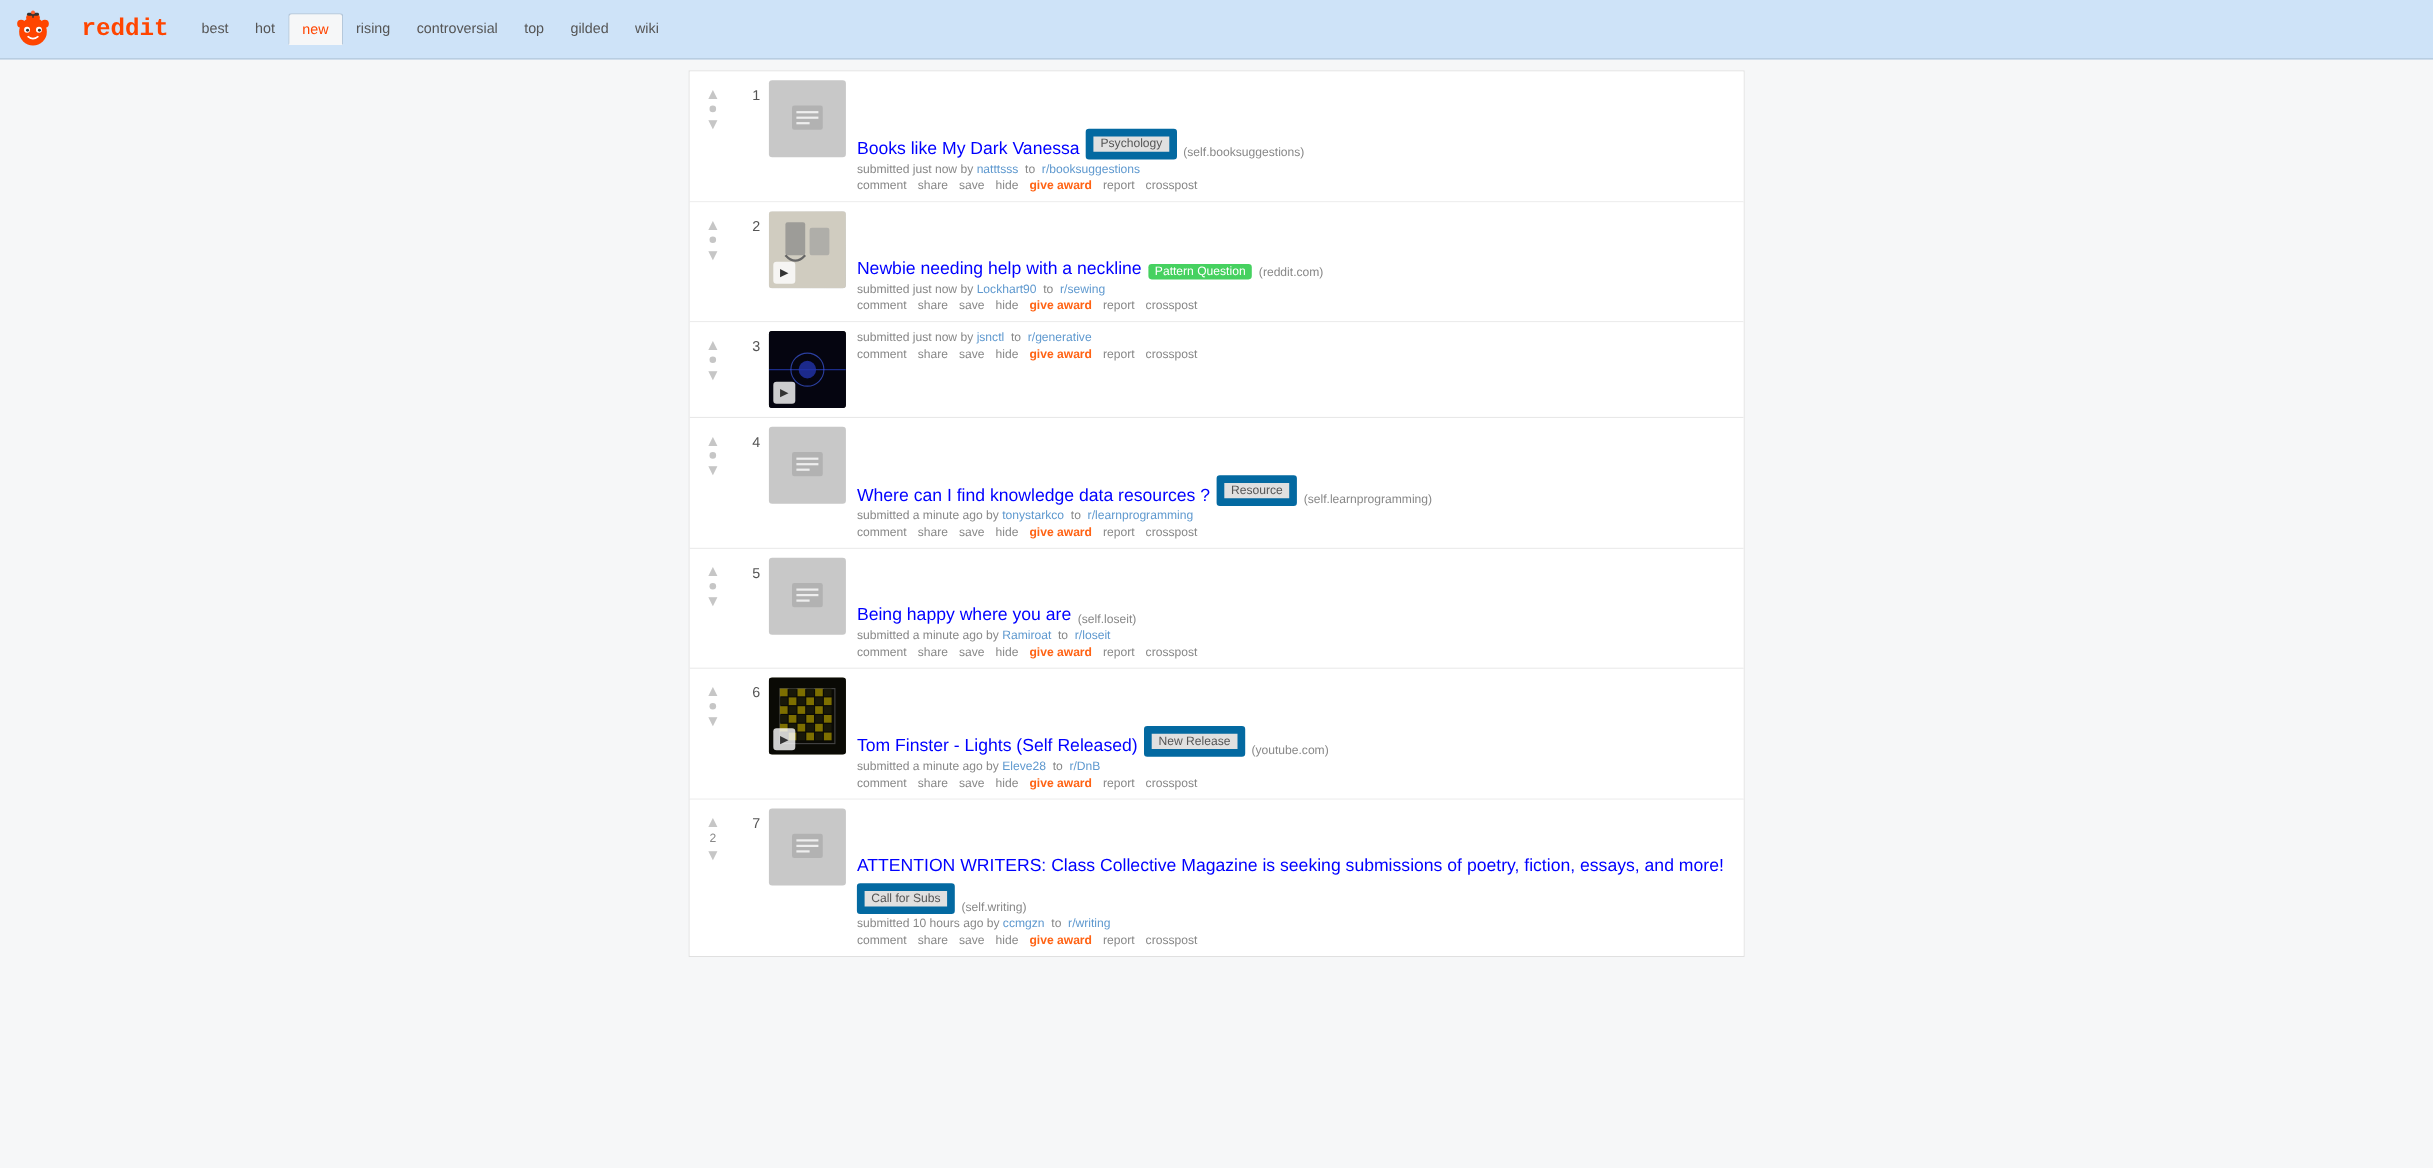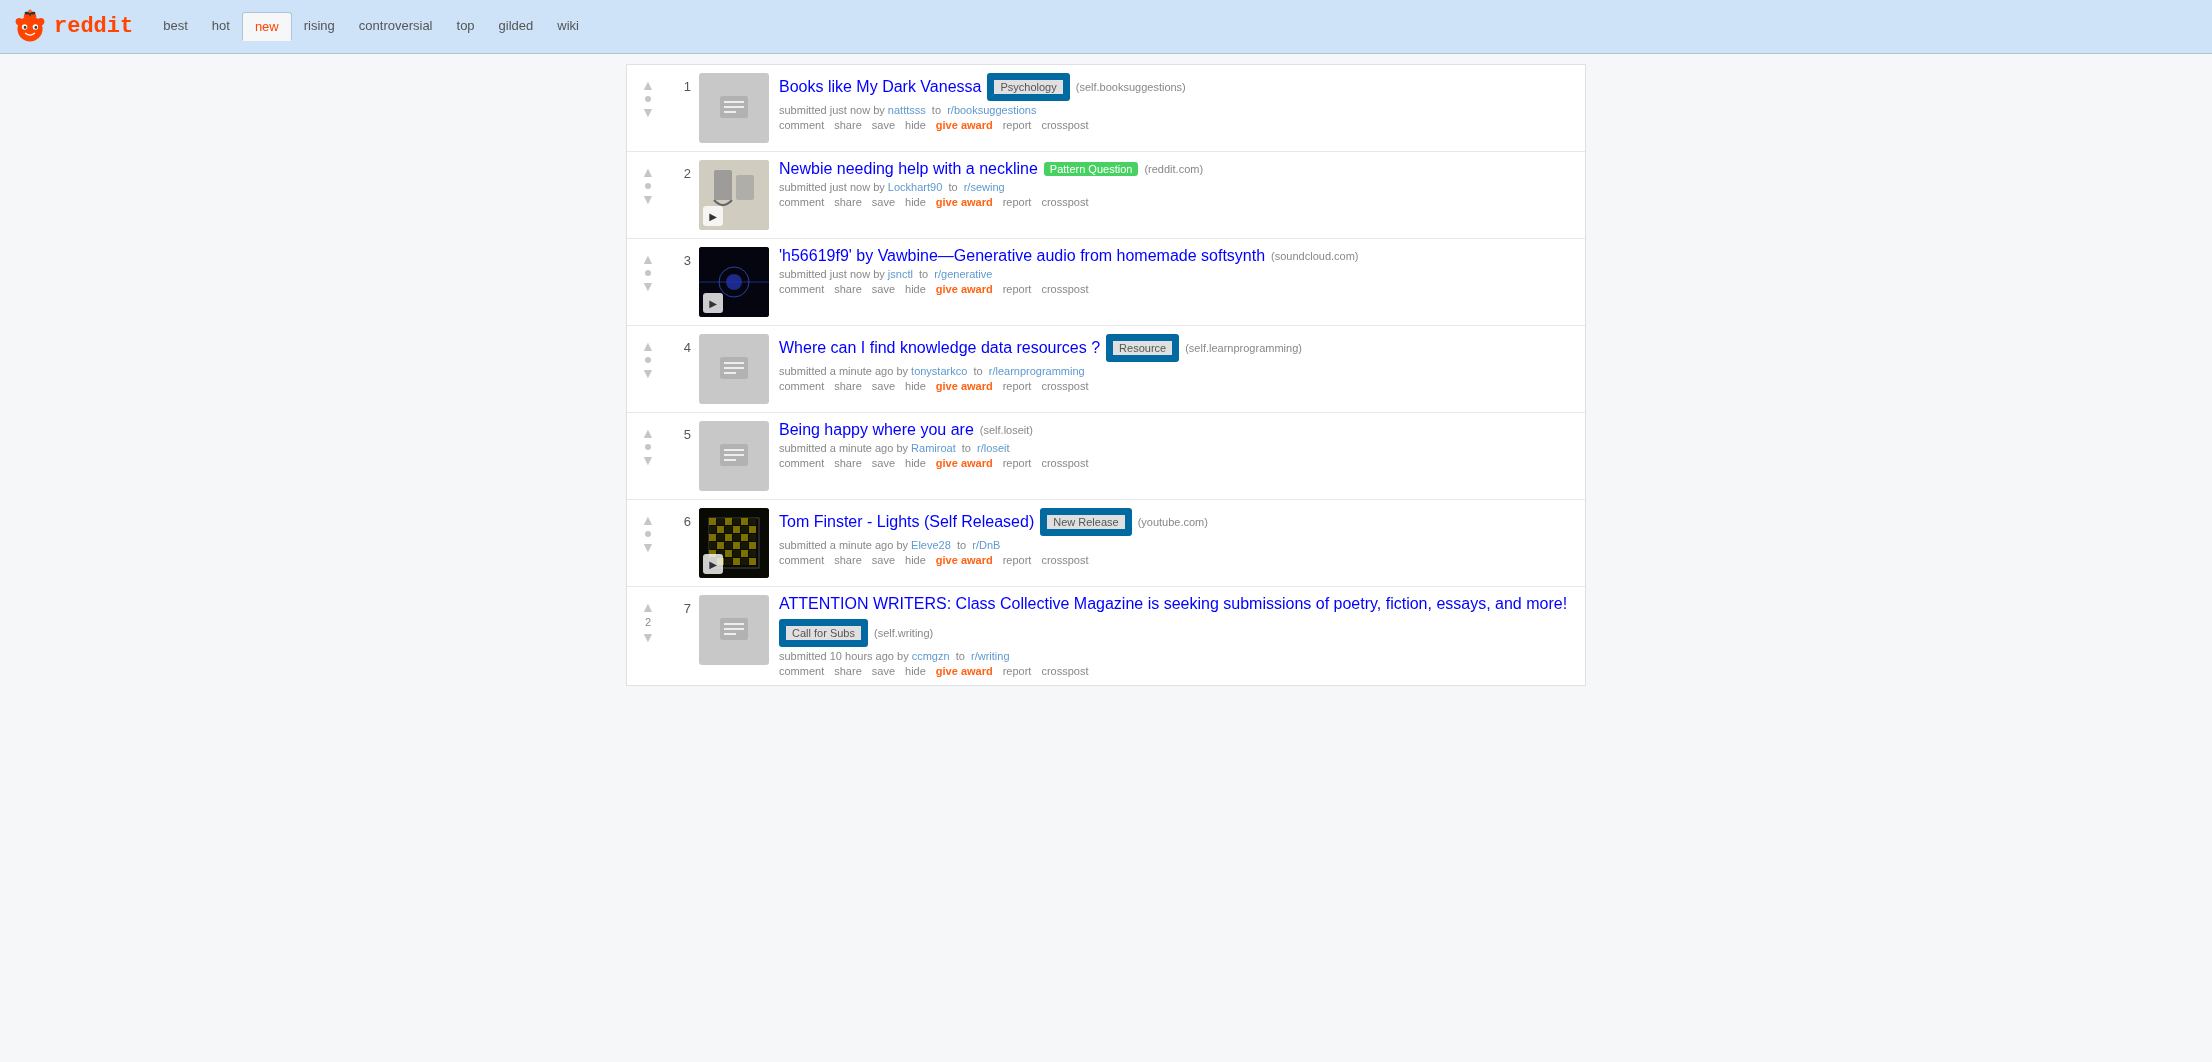--- a/index.html
+++ b/index.html
@@ -16,20 +16,21 @@
       display: flex;
       align-items: center;
       padding: 6px 12px;
       height: 54px;
     }
     .logo {
       display: flex;
       align-items: center;
       margin-right: 18px;
       text-decoration: none;
+      gap: 20px;
     }
     .logo-alien {
       width: 36px;
       height: 36px;
       margin-right: 6px;
     }
     .logo-text {
       font-size: 22px;
       font-weight: bold;
       color: #ff4500;
@@ -149,24 +150,25 @@
       font-size: 10px;
     }
 
     
     .post-content {
       flex: 1;
       padding-right: 8px;
     }
     .post-title-line {
       display: flex;
-      align-items: center;
+      align-items: flex-end;
       flex-wrap: wrap;
       gap: 6px;
       margin-bottom: 3px;
+      margin-top: 44px;
     }
     .post-title {
       font-size: 16px;
       color: #0000ff;
       text-decoration: none;
       font-weight: normal;
     }
     .post-domain {
       font-size: 11px;
       color: #888;
@@ -364,24 +366,20 @@
             <svg width="70" height="70" viewBox="0 0 70 70">
               <rect width="70" height="70" fill="#050510"></rect>
               <line x1="0" y1="35" x2="70" y2="35" stroke="#3355ff" stroke-width="1" opacity="0.5"></line>
               <circle cx="35" cy="35" r="15" stroke="#4466ff" stroke-width="1" fill="none" opacity="0.6"></circle>
               <circle cx="35" cy="35" r="8" fill="#2233aa" opacity="0.8"></circle>
             </svg>
             <div class="thumb-video-overlay">▶</div>
           </div>
         </div>
         <div class="post-content">
-          <div class="post-title-line">
-            <a class="post-title" href="#">'h56619f9' by Vawbine—Generative audio from homemade softsynth</a>
-            <span class="post-domain">(soundcloud.com)</span>
-          </div>
           <div class="post-meta">submitted just now by <a class="username" href="#">jsnctl</a> &nbsp;to&nbsp; <a class="subreddit" href="#">r/generative</a></div>
           <div class="post-actions">
             <a class="action-link" href="#">comment</a>
             <a class="action-link" href="#">share</a>
             <a class="action-link" href="#">save</a>
             <a class="action-link" href="#">hide</a>
             <a class="action-link award" href="#">give award</a>
             <a class="action-link" href="#">report</a>
             <a class="action-link" href="#">crosspost</a>
           </div>

